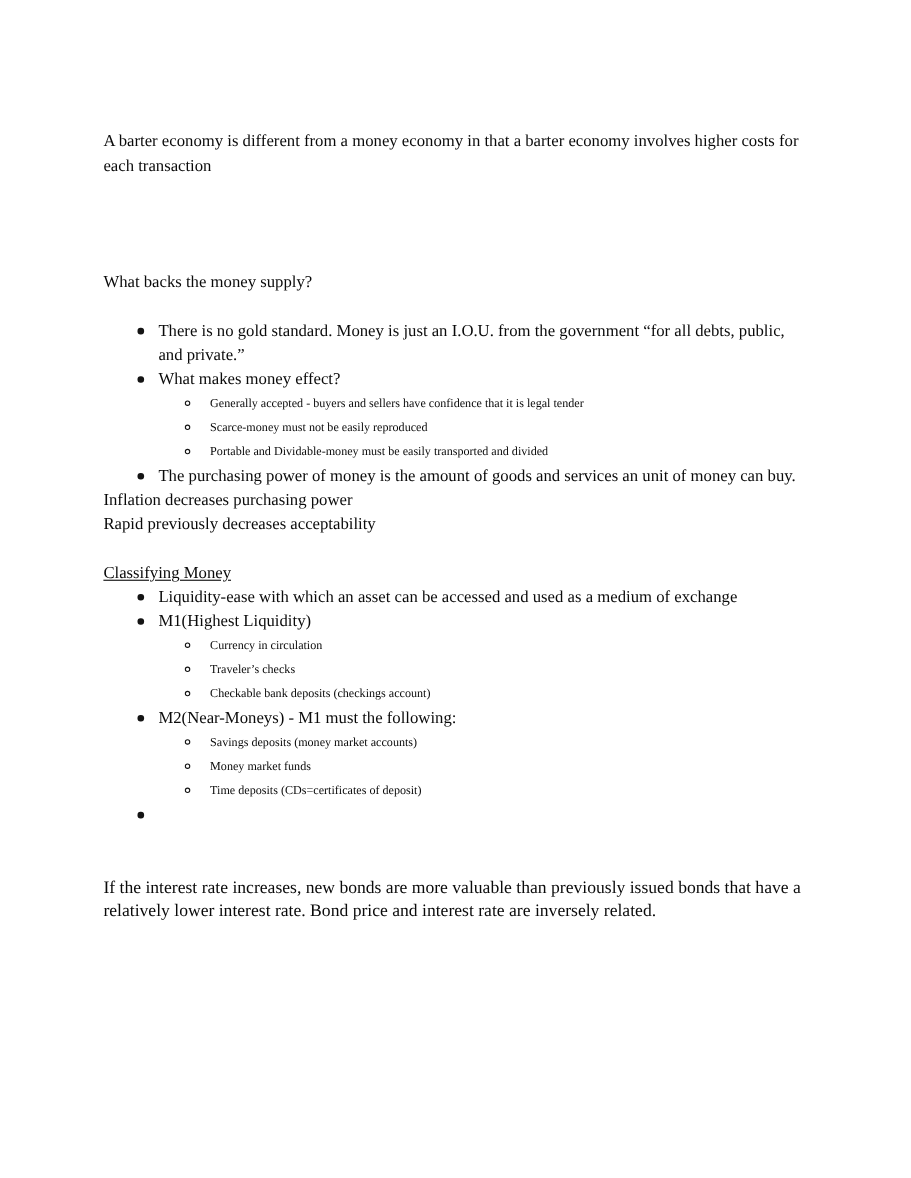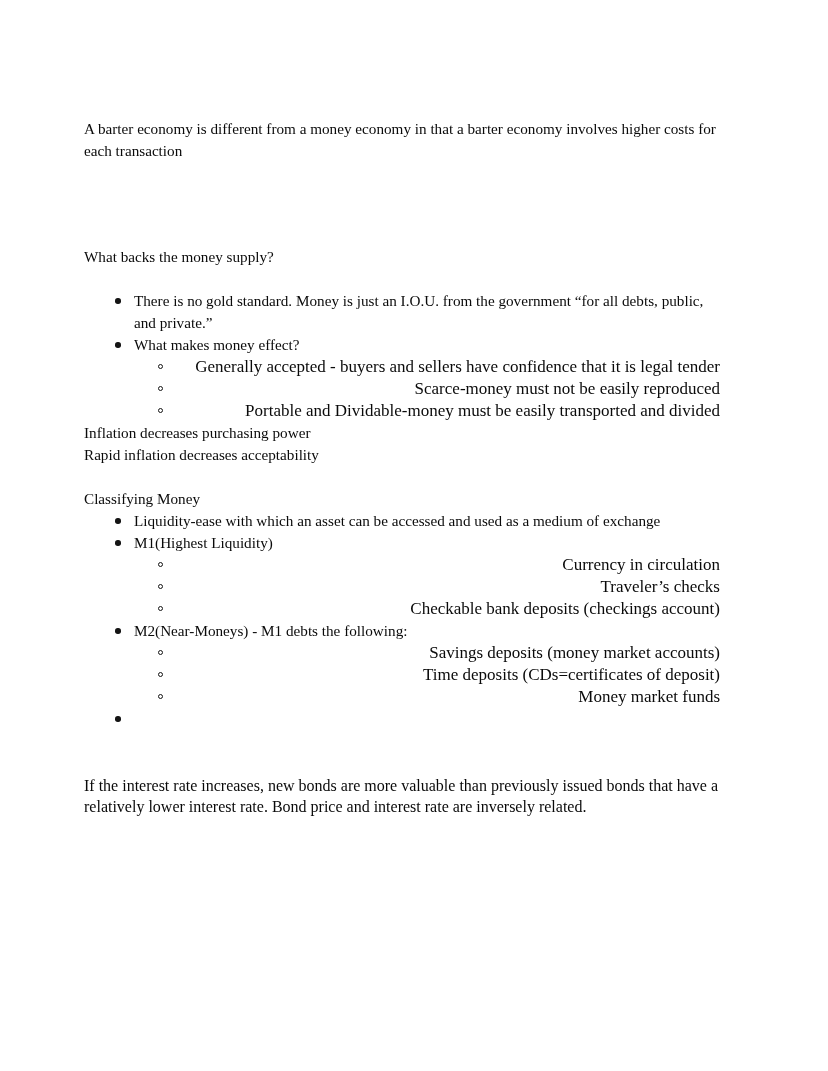--- a/index.html
+++ b/index.html
@@ -18,21 +18,21 @@
   .page {
     position: absolute;
     left: 0; top: 0;
     width: 828px;
     height: 1071px;
     background: #ffffff;
     overflow: hidden;
   }
   .content {
     position: absolute;
-    left: 84px;
+    left: 94px;
     top: 118px;
     width: 636px;
   }
 
   
   .para {
     font-size: 15.2px;
     line-height: 22px;
     margin: 0;
     text-align: left;
@@ -44,20 +44,21 @@
   }
   .plain-line {
     font-size: 15.2px;
     line-height: 22px;
     margin: 0;
   }
   .heading-underline {
     font-size: 15.2px;
     line-height: 22px;
     margin: 0;
+    text-decoration: underline;
     text-underline-offset: 2px;
   }
 
   
   .gap-xl { height: 84px; }
   .gap-md { height: 22px; }
   .gap-tail { height: 46px; }
 
   
   ul.lvl1 {
@@ -82,24 +83,23 @@
     background: #141414;
   }
   ul.lvl2 {
     list-style: none;
     margin: 0;
     padding: 0;
   }
   ul.lvl2 > li {
     position: relative;
     padding-left: 47px;
-    font-size: 17px;
-    line-height: 22px;
-    margin: 0;
-    text-align: right;
+    font-size: 11px;
+    line-height: 22px;
+    margin: 0;
   }
   ul.lvl2 > li > .bullet-circle {
     position: absolute;
     left: 24px;
     top: 8px;
     width: 5px;
     height: 5px;
     border-radius: 50%;
     border: 1.1px solid #141414;
     background: transparent;
@@ -137,24 +137,28 @@
           <li>
             <span class="bullet-circle"></span>
             <span>Scarce-money must not be easily reproduced</span>
           </li>
           <li>
             <span class="bullet-circle"></span>
             <span>Portable and Dividable-money must be easily transported and divided</span>
           </li>
         </ul>
       </li>
+      <li>
+        <span class="bullet-disc"></span>
+        <span>The purchasing power of money is the amount of goods and services an unit of money can buy.</span>
+      </li>
     </ul>
 
     <p class="plain-line">Inflation decreases purchasing power</p>
-    <p class="plain-line">Rapid inflation decreases acceptability</p>
+    <p class="plain-line">Rapid previously decreases acceptability</p>
 
     <div class="gap-md"></div>
 
     <p class="heading-underline">Classifying Money</p>
 
     <ul class="lvl1">
       <li>
         <span class="bullet-disc"></span>
         <span>Liquidity-ease with which an asset can be accessed and used as a medium of exchange</span>
       </li>
@@ -171,33 +175,33 @@
             <span>Traveler’s checks</span>
           </li>
           <li>
             <span class="bullet-circle"></span>
             <span>Checkable bank deposits (checkings account)</span>
           </li>
         </ul>
       </li>
       <li>
         <span class="bullet-disc"></span>
-        <span>M2(Near-Moneys) - M1 debts the following:</span>
+        <span>M2(Near-Moneys) - M1 must the following:</span>
         <ul class="lvl2">
           <li>
             <span class="bullet-circle"></span>
             <span>Savings deposits (money market accounts)</span>
           </li>
           <li>
             <span class="bullet-circle"></span>
+            <span>Money market funds</span>
+          </li>
+          <li>
+            <span class="bullet-circle"></span>
             <span>Time deposits (CDs=certificates of deposit)</span>
-          </li>
-          <li>
-            <span class="bullet-circle"></span>
-            <span>Money market funds</span>
           </li>
         </ul>
       </li>
       <li class="empty-item">
         <span class="bullet-disc"></span>
         <span></span>
       </li>
     </ul>
 
     <div class="gap-tail"></div>

